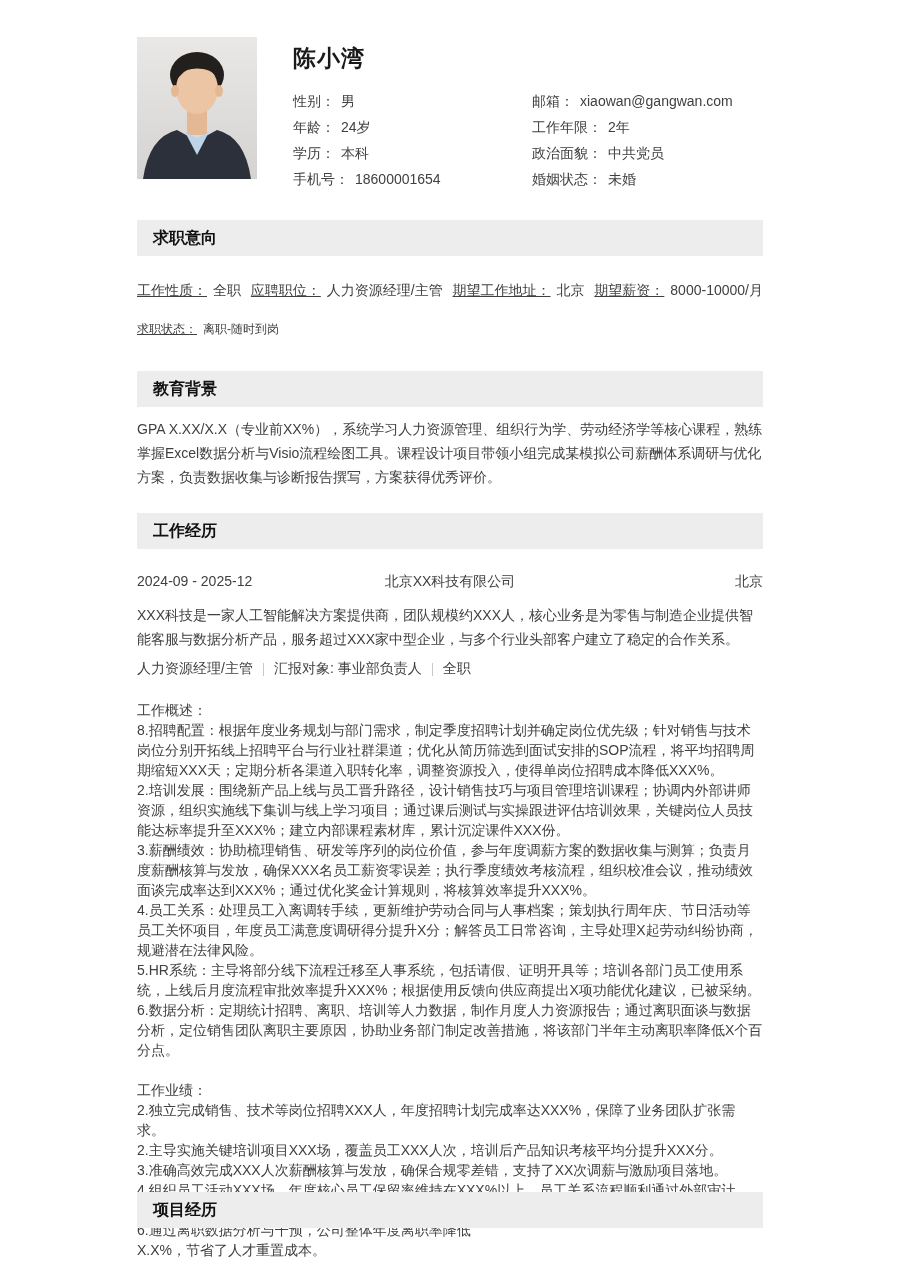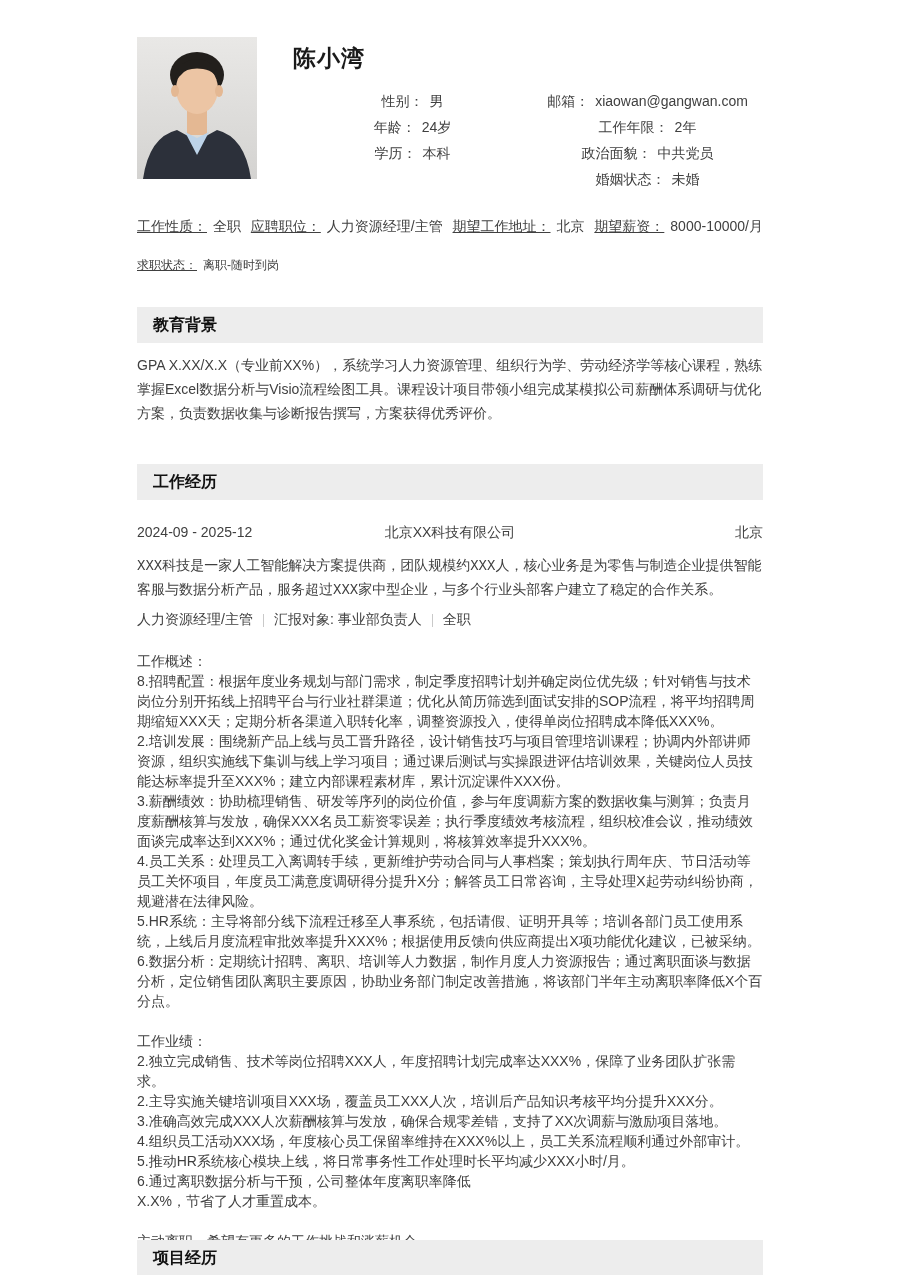--- a/index.html
+++ b/index.html
@@ -34,21 +34,21 @@
   .photo-box svg { display: block; }
   .header-info { flex: 1; padding-top: 6px; }
   .candidate-name {
     font-size: 23px;
     font-weight: bold;
     color: #1a1a1a;
     letter-spacing: 1px;
     margin-bottom: 14px;
   }
   .info-cols { display: flex; }
-  .info-col { display: flex; flex-direction: column; align-items: center; }
+  .info-col { display: flex; flex-direction: column; }
   .info-col.left { width: 239px; }
   .info-col.right { flex: 1; }
   .info-field {
     font-size: 14px;
     height: 26px;
     line-height: 26px;
     white-space: nowrap;
   }
   .info-field .lbl { margin-right: 6px; }
 
@@ -57,21 +57,21 @@
     background: #ededed;
     height: 36px;
     line-height: 36px;
     padding: 0 16px;
     font-size: 16px;
     font-weight: bold;
     color: #111111;
   }
   .bar-intention { margin-top: 28px; }
   .bar-education { margin-top: 33px; }
-  .bar-work { margin-top: 39px; }
+  .bar-work { margin-top: 24px; }
 
   
   .intent-row1 {
     display: flex;
     justify-content: space-between;
     margin-top: 26px;
     font-size: 14px;
   }
   .intent-row2 { margin-top: 21px; font-size: 12px; }
   .pair .lbl { margin-right: 6px; text-decoration: underline; }
@@ -99,42 +99,42 @@
     margin: 0 10px;
   }
 
   
   .desc {
     margin-top: 10px;
     font-size: 14px;
     line-height: 24px;
     white-space: pre-line;
   }
-  .company-desc { margin-top: 12px; font-family: Liberation Mono, monospace; }
+  .company-desc { margin-top: 12px; }
   .meta-row {
     display: flex;
     align-items: center;
     margin-top: 9px;
     font-size: 14px;
   }
   .dense-block { margin-top: 22px; }
   .dense-block p, .dense-block div {
     font-size: 14px;
     line-height: 20px;
     white-space: pre-line;
   }
   .achieve-block { margin-top: 20px; }
   .leave-reason { margin-top: 20px; font-size: 14px; line-height: 20px; }
 
   
   .section-project {
     position: absolute;
     left: 57px;
     right: 57px;
-    top: 1240px;
+    top: 1192px;
   }
 </style>
 </head>
 <body>
 
 <div class="page">
   <div class="content">
 
     <div class="resume-header">
       <div class="photo-box">
@@ -169,39 +169,45 @@
           <div class="info-col left">
             <div class="info-field">
               <span class="lbl">性别：</span><span class="val">男</span>
             </div>
             <div class="info-field">
               <span class="lbl">年龄：</span><span class="val">24岁</span>
             </div>
             <div class="info-field">
               <span class="lbl">学历：</span><span class="val">本科</span>
             </div>
+            <div class="info-field">
+              <span class="lbl">手机号：</span><span class="val">18600001654</span>
+            </div>
           </div>
           <div class="info-col right">
             <div class="info-field">
               <span class="lbl">邮箱：</span><span class="val">xiaowan@gangwan.com</span>
             </div>
             <div class="info-field">
               <span class="lbl">工作年限：</span><span class="val">2年</span>
             </div>
             <div class="info-field">
               <span class="lbl">政治面貌：</span><span class="val">中共党员</span>
             </div>
             <div class="info-field">
               <span class="lbl">婚姻状态：</span><span class="val">未婚</span>
             </div>
           </div>
         </div>
       </div>
     </div>
 
+    <div class="section-bar bar-intention">
+      <span>求职意向</span>
+    </div>
     <div class="intent-row1">
       <span class="pair">
         <span class="lbl">工作性质：</span><span>全职</span>
       </span>
       <span class="pair">
         <span class="lbl">应聘职位：</span><span>人力资源经理/主管</span>
       </span>
       <span class="pair">
         <span class="lbl">期望工作地址：</span><span>北京</span>
       </span>

